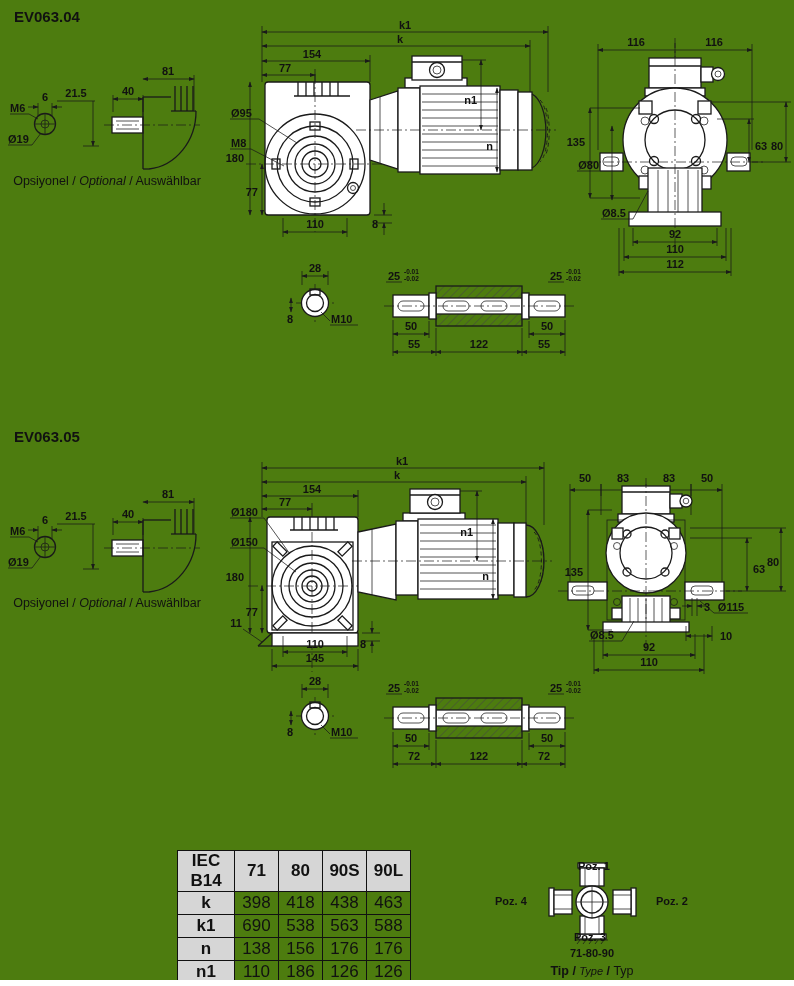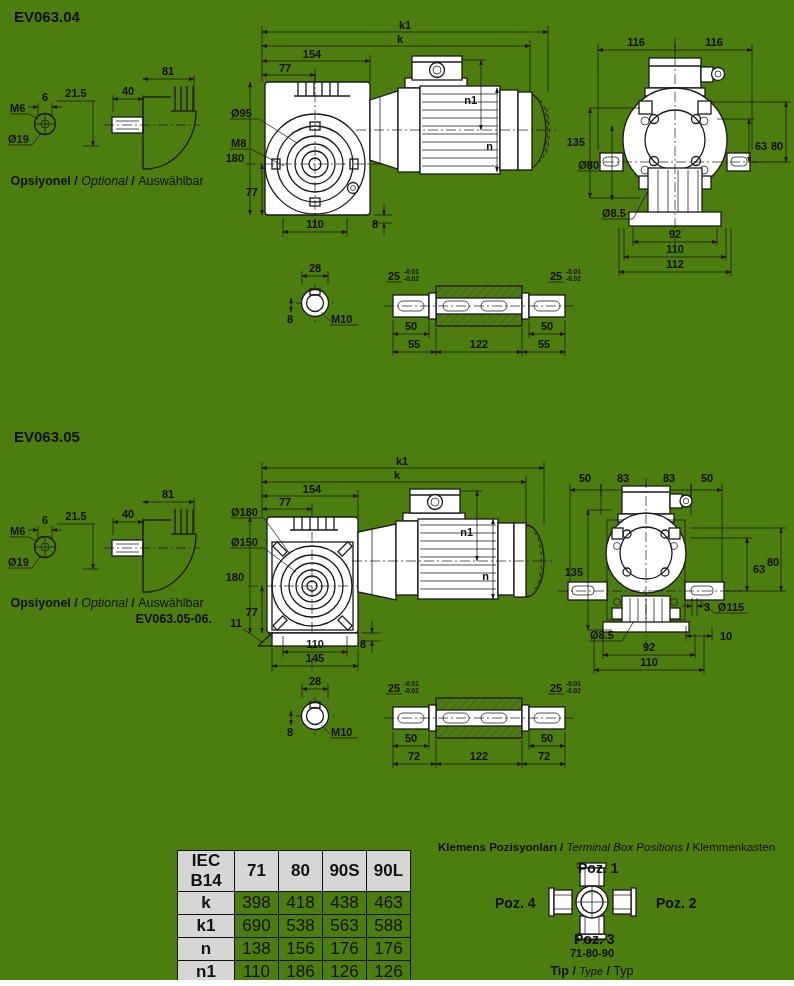--- a/index.html
+++ b/index.html
@@ -1,21 +1,21 @@
 <!DOCTYPE html>
 <html><head>
 <meta charset="utf-8">
 <style>
   html,body{margin:0;padding:0;background:#fff;}
   .page{position:relative;width:794px;height:980px;background:#4d7c0f;overflow:hidden;
         font-family:"Liberation Sans",sans-serif;color:#111;}
   .abs{position:absolute;}
   .sec-title{font-size:15px;font-weight:bold;color:#111;}
   .caption{width:210px;text-align:center;font-size:12.5px;line-height:16px;color:#111;}
-  .caption .b{font-weight:bold;text-align:right;}
+  .caption .b{font-weight:normal;}
   .caption .i{font-style:italic;}
   svg{position:absolute;left:0;overflow:visible;}
   svg text{font-family:"Liberation Sans",sans-serif;font-weight:bold;fill:#111;}
   text.d{font-size:11px;text-anchor:middle;}
   text.ae{text-anchor:end;}
   text.as{text-anchor:start;}
   text.tol{font-size:6.5px;text-anchor:start;}
   .ol{stroke:#1a1a1a;stroke-width:1.3;fill:none;}
   .olf{stroke:#1a1a1a;stroke-width:1.3;fill:#fff;}
   .thin{stroke:#1a1a1a;stroke-width:.75;fill:none;}
@@ -28,21 +28,21 @@
   
   .dim-table{border-collapse:collapse;}
   .dim-table td{border:1.5px solid #111;text-align:center;vertical-align:middle;
     width:43px;height:22px;font-size:17px;padding:0;}
   .dim-table td.hd{background:#d6d6d6;font-weight:bold;width:56px;}
   .dim-table td.col{background:#d6d6d6;font-weight:bold;margin-left:12px;}
   .tb-title{font-size:11.5px;white-space:nowrap;}
   .tb-title .b{font-weight:bold;}
   .tb-title .i{font-style:italic;font-weight:normal;}
   .tb-title .n{font-weight:normal;}
-  .poz{font-size:14px;font-weight:bold;white-space:nowrap;}
+  .poz{font-size:11px;font-weight:bold;white-space:nowrap;}
   .sizes{width:120px;text-align:center;font-size:11px;font-weight:bold;}
   .type-line{width:140px;text-align:center;font-size:12.5px;}
   .type-line .b{font-weight:bold;}
   .type-line .i{font-style:italic;font-size:11px;}
 </style>
 </head>
 <body>
 
 <div class="page">
 
@@ -646,21 +646,20 @@
       <text class="d" x="414" y="348">72</text>
       <line class="dl" x1="436" y1="352" x2="522" y2="352"></line>
       <text class="d" x="479" y="348">122</text>
       <line class="dl" x1="522" y1="352" x2="565" y2="352"></line>
       <text class="d" x="544" y="348">72</text>
     </g>
   </svg>
 
   <div class="abs caption" style="left:2px;top:595px">
     <div><span class="b">Opsiyonel</span><span class="b"> / </span><span class="i">Optional</span><span class="b"> / </span><span>Auswählbar</span></div>
-    <div class="b">EV063.05-06.</div>
   </div>
 
   <table class="dim-table abs" style="left:177px;top:850px">
     <tbody>
         <tr>
       <td class="hd">IEC B14</td>
       <td class="col">71</td>
       <td class="col">80</td>
       <td class="col">90S</td>
       <td class="col">90L</td>
@@ -689,23 +688,20 @@
     <tr>
       <td class="col">n1</td>
       <td>110</td>
       <td>186</td>
       <td>126</td>
       <td>126</td>
     </tr>
   </tbody>
     </table>
 
-  <div class="abs tb-title" style="left:438px;top:841px">
-    <span class="b">Klemens Pozisyonları</span><span class="b"> / </span><span class="i">Terminal Box Positions</span><span class="b"> / </span><span class="n">Klemmenkasten</span>
-  </div>
 
   <svg style="top:856px;left:535px;position:absolute" width="115" height="90" viewBox="0 0 115 90">
     <rect class="olf" x="43" y="7" width="28" height="5"></rect>
     <rect class="olf" x="45" y="12" width="24" height="18"></rect>
     <line class="thin" x1="50" y1="12" x2="50" y2="30"></line>
     <line class="thin" x1="64" y1="12" x2="64" y2="30"></line>
     <rect class="olf" x="96" y="32" width="5" height="28"></rect>
     <rect class="olf" x="78" y="34" width="18" height="24"></rect>
     <line class="thin" x1="78" y1="39" x2="96" y2="39"></line>
     <line class="thin" x1="78" y1="53" x2="96" y2="53"></line>

